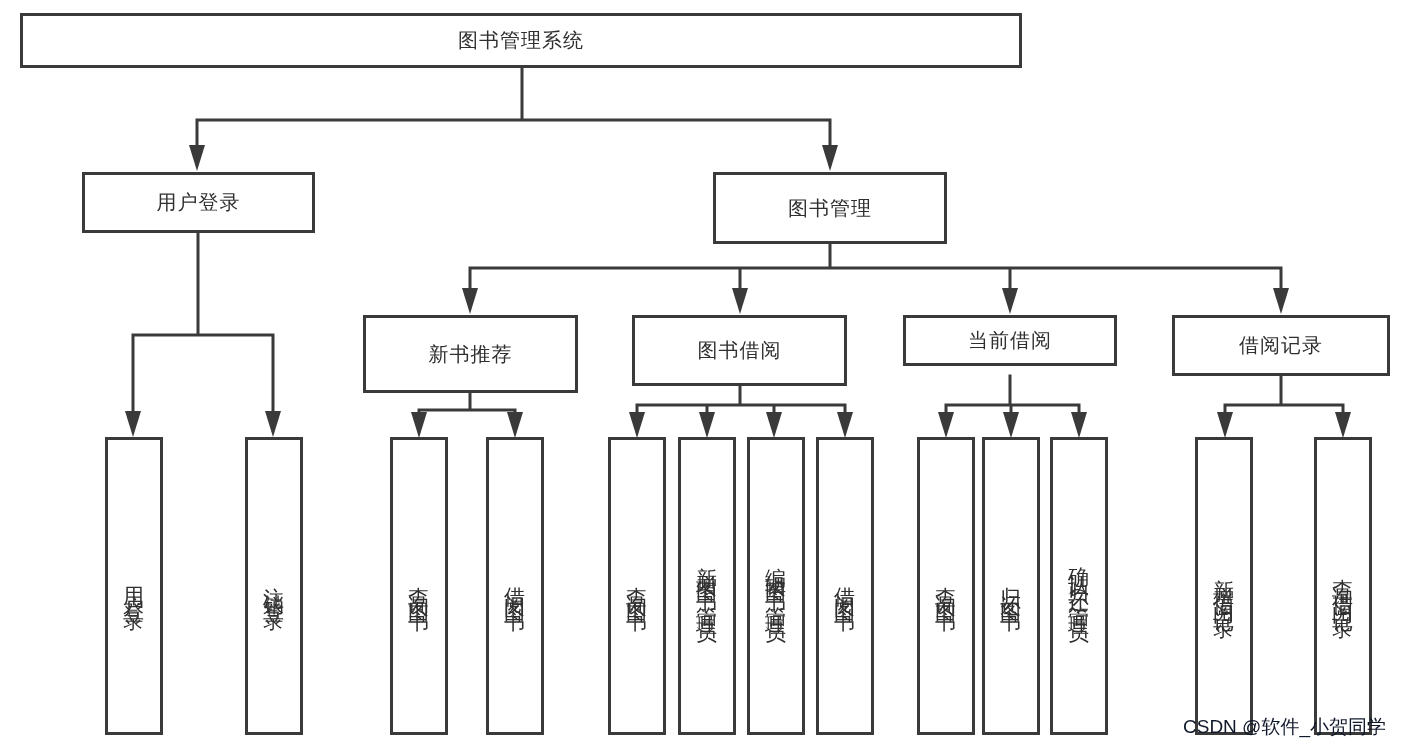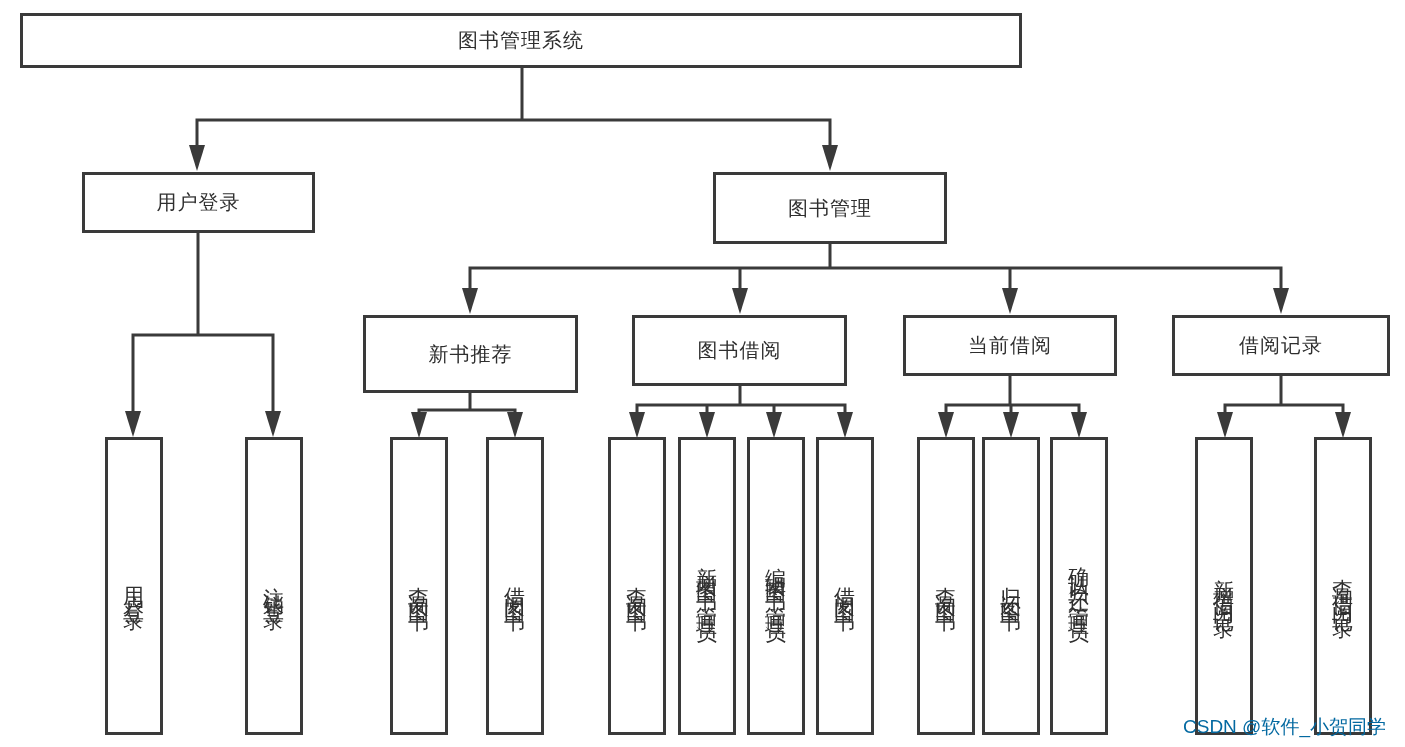--- a/index.html
+++ b/index.html
@@ -33,21 +33,21 @@
     text-orientation:mixed;
     font-size:21px;
     letter-spacing:8px;
     line-height:1;
     max-height:288px;
   }
   .watermark{
     position:absolute;
     left:1183px;top:714px;
     font-size:19px;
-    color:#0369a1;
+    color:#0f172a;
     white-space:nowrap;
     z-index:5;
   }
 </style>
 </head>
 <body>
 
 <div class="canvas">
 
   <svg class="connectors" width="1405" height="747" viewBox="0 0 1405 747">
@@ -95,21 +95,21 @@
   <div class="box" style="left:713px;top:172px;width:234px;height:72px;">
     <span class="hlabel">图书管理</span>
   </div>
 
   <div class="box" style="left:363px;top:315px;width:215px;height:78px;">
     <span class="hlabel">新书推荐</span>
   </div>
   <div class="box" style="left:632px;top:315px;width:215px;height:71px;">
     <span class="hlabel">图书借阅</span>
   </div>
-  <div class="box" style="left:903px;top:315px;width:214px;height:61px;">
+  <div class="box" style="left:903px;top:315px;width:214px;height:51px;">
     <span class="hlabel">当前借阅</span>
   </div>
   <div class="box" style="left:1172px;top:315px;width:218px;height:61px;">
     <span class="hlabel">借阅记录</span>
   </div>
 
   <div class="box leaf" style="left:105px;">
     <span class="vtext">用户登录</span>
   </div>
   <div class="box leaf" style="left:245px;">

